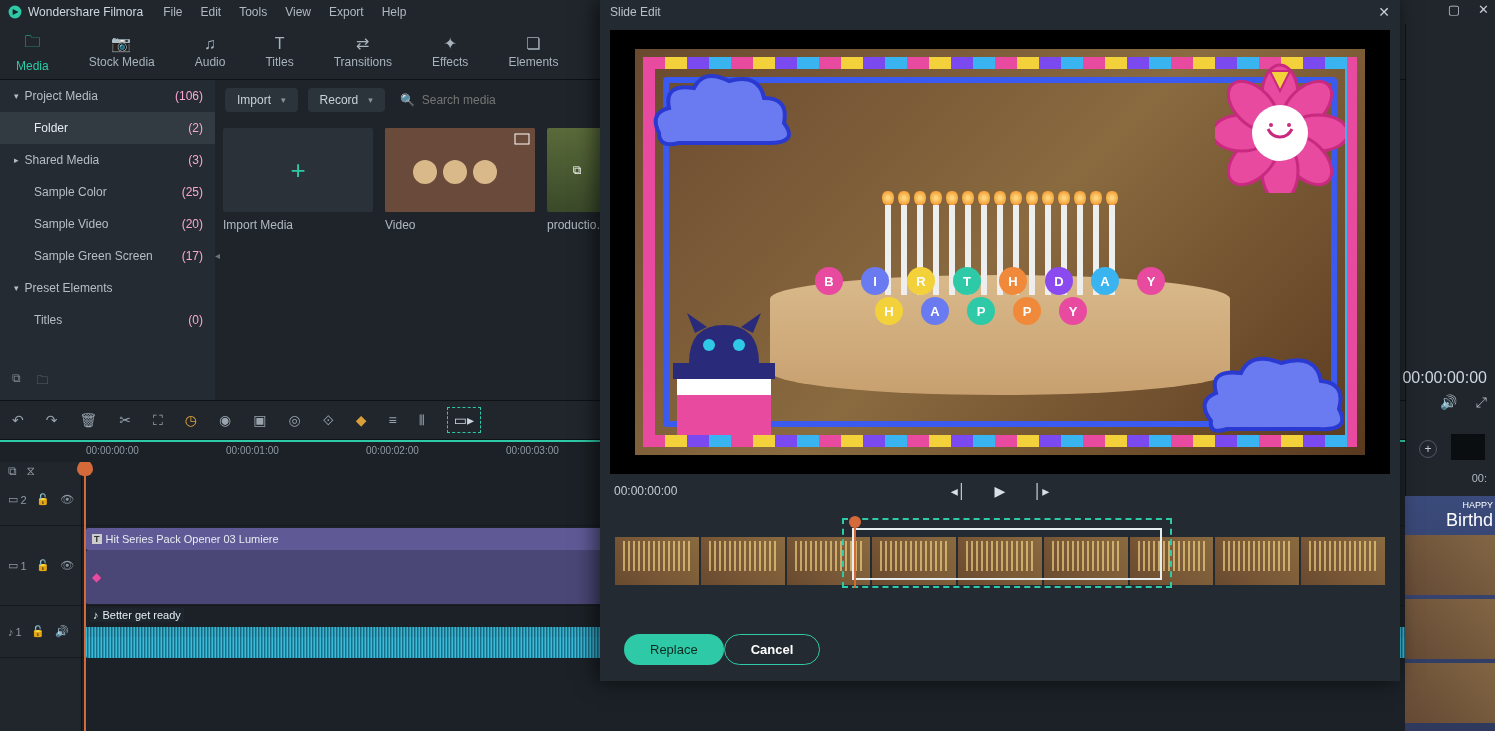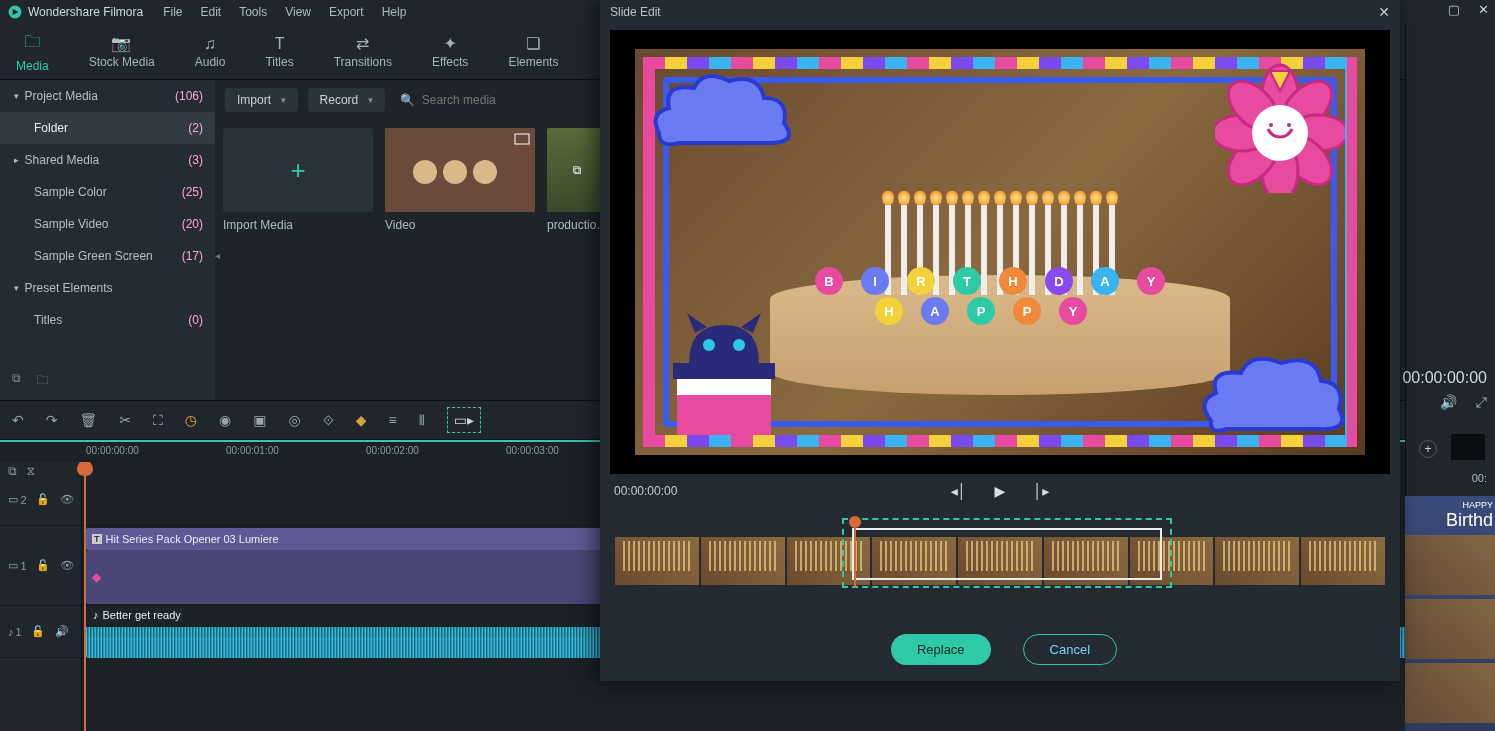--- a/index.html
+++ b/index.html
@@ -93,24 +93,24 @@
 .play-btns span { cursor: pointer; }
 
 .filmstrip-row { margin: 18px 14px 0 14px; height: 70px; position: relative; display: flex; align-items: center; }
 .filmstrip-thumb { flex: 1; height: 48px; background: linear-gradient(45deg,#6a4a2f,#8a6a3f); margin: 0 1px; position: relative; }
 .filmstrip-thumb .mini-candles { position:absolute; inset:4px 8px 14px 8px; background: repeating-linear-gradient(90deg,#ffe08a 0 2px, transparent 2px 5px); opacity:0.6;}
 .selection-box { position: absolute; left: 228px; top: -8px; width: 330px; height: 70px; border: 2px dashed #2ec9a6; pointer-events: none; }
 .selection-inner { position: absolute; left: 238px; top: 2px; width: 310px; height: 52px; border: 2px solid #e8edf0; pointer-events: none; }
 .selection-playhead { position:absolute; left: 240px; top:-8px; width:2px; height: 70px; background:#d46a3a;}
 .selection-playhead::before { content:""; position:absolute; top:-2px; left:-5px; width:12px; height:12px; background:#d46a3a; border-radius:50%;}
 
-.dialog-buttons { margin-top: auto; padding: 12px 16px 16px 0; display: flex; justify-content: center; gap: 32px; margin-left: 24px; }
+.dialog-buttons { margin-top: auto; padding: 12px 16px 16px 0; display: flex; justify-content: flex-start; gap: 0; margin-left: 24px; }
 .btn { padding: 7px 26px; border-radius: 18px; font-size: 13px; cursor: pointer; border: none; }
 .btn.primary { background: #2ec9a6; color: #0e2a22; font-weight: 500; }
-.btn.secondary { background: transparent; border: 1.5px solid #2ec9a6; color: #7dd3fc; }
+.btn.secondary { background: transparent; border: 1.5px solid #2ec9a6; color: #ffffff; font-weight: bold; }
 
 svg { display:block; }
 </style>
 </head>
 <body>
 
 <div class="titlebar">
   <svg class="logo-icon" viewBox="0 0 24 24">
       <circle cx="12" cy="12" r="11" fill="#2ec9a6"></circle>
       <path d="M8 7 L8 17 L18 12 Z" fill="#1a1f24"></path>

